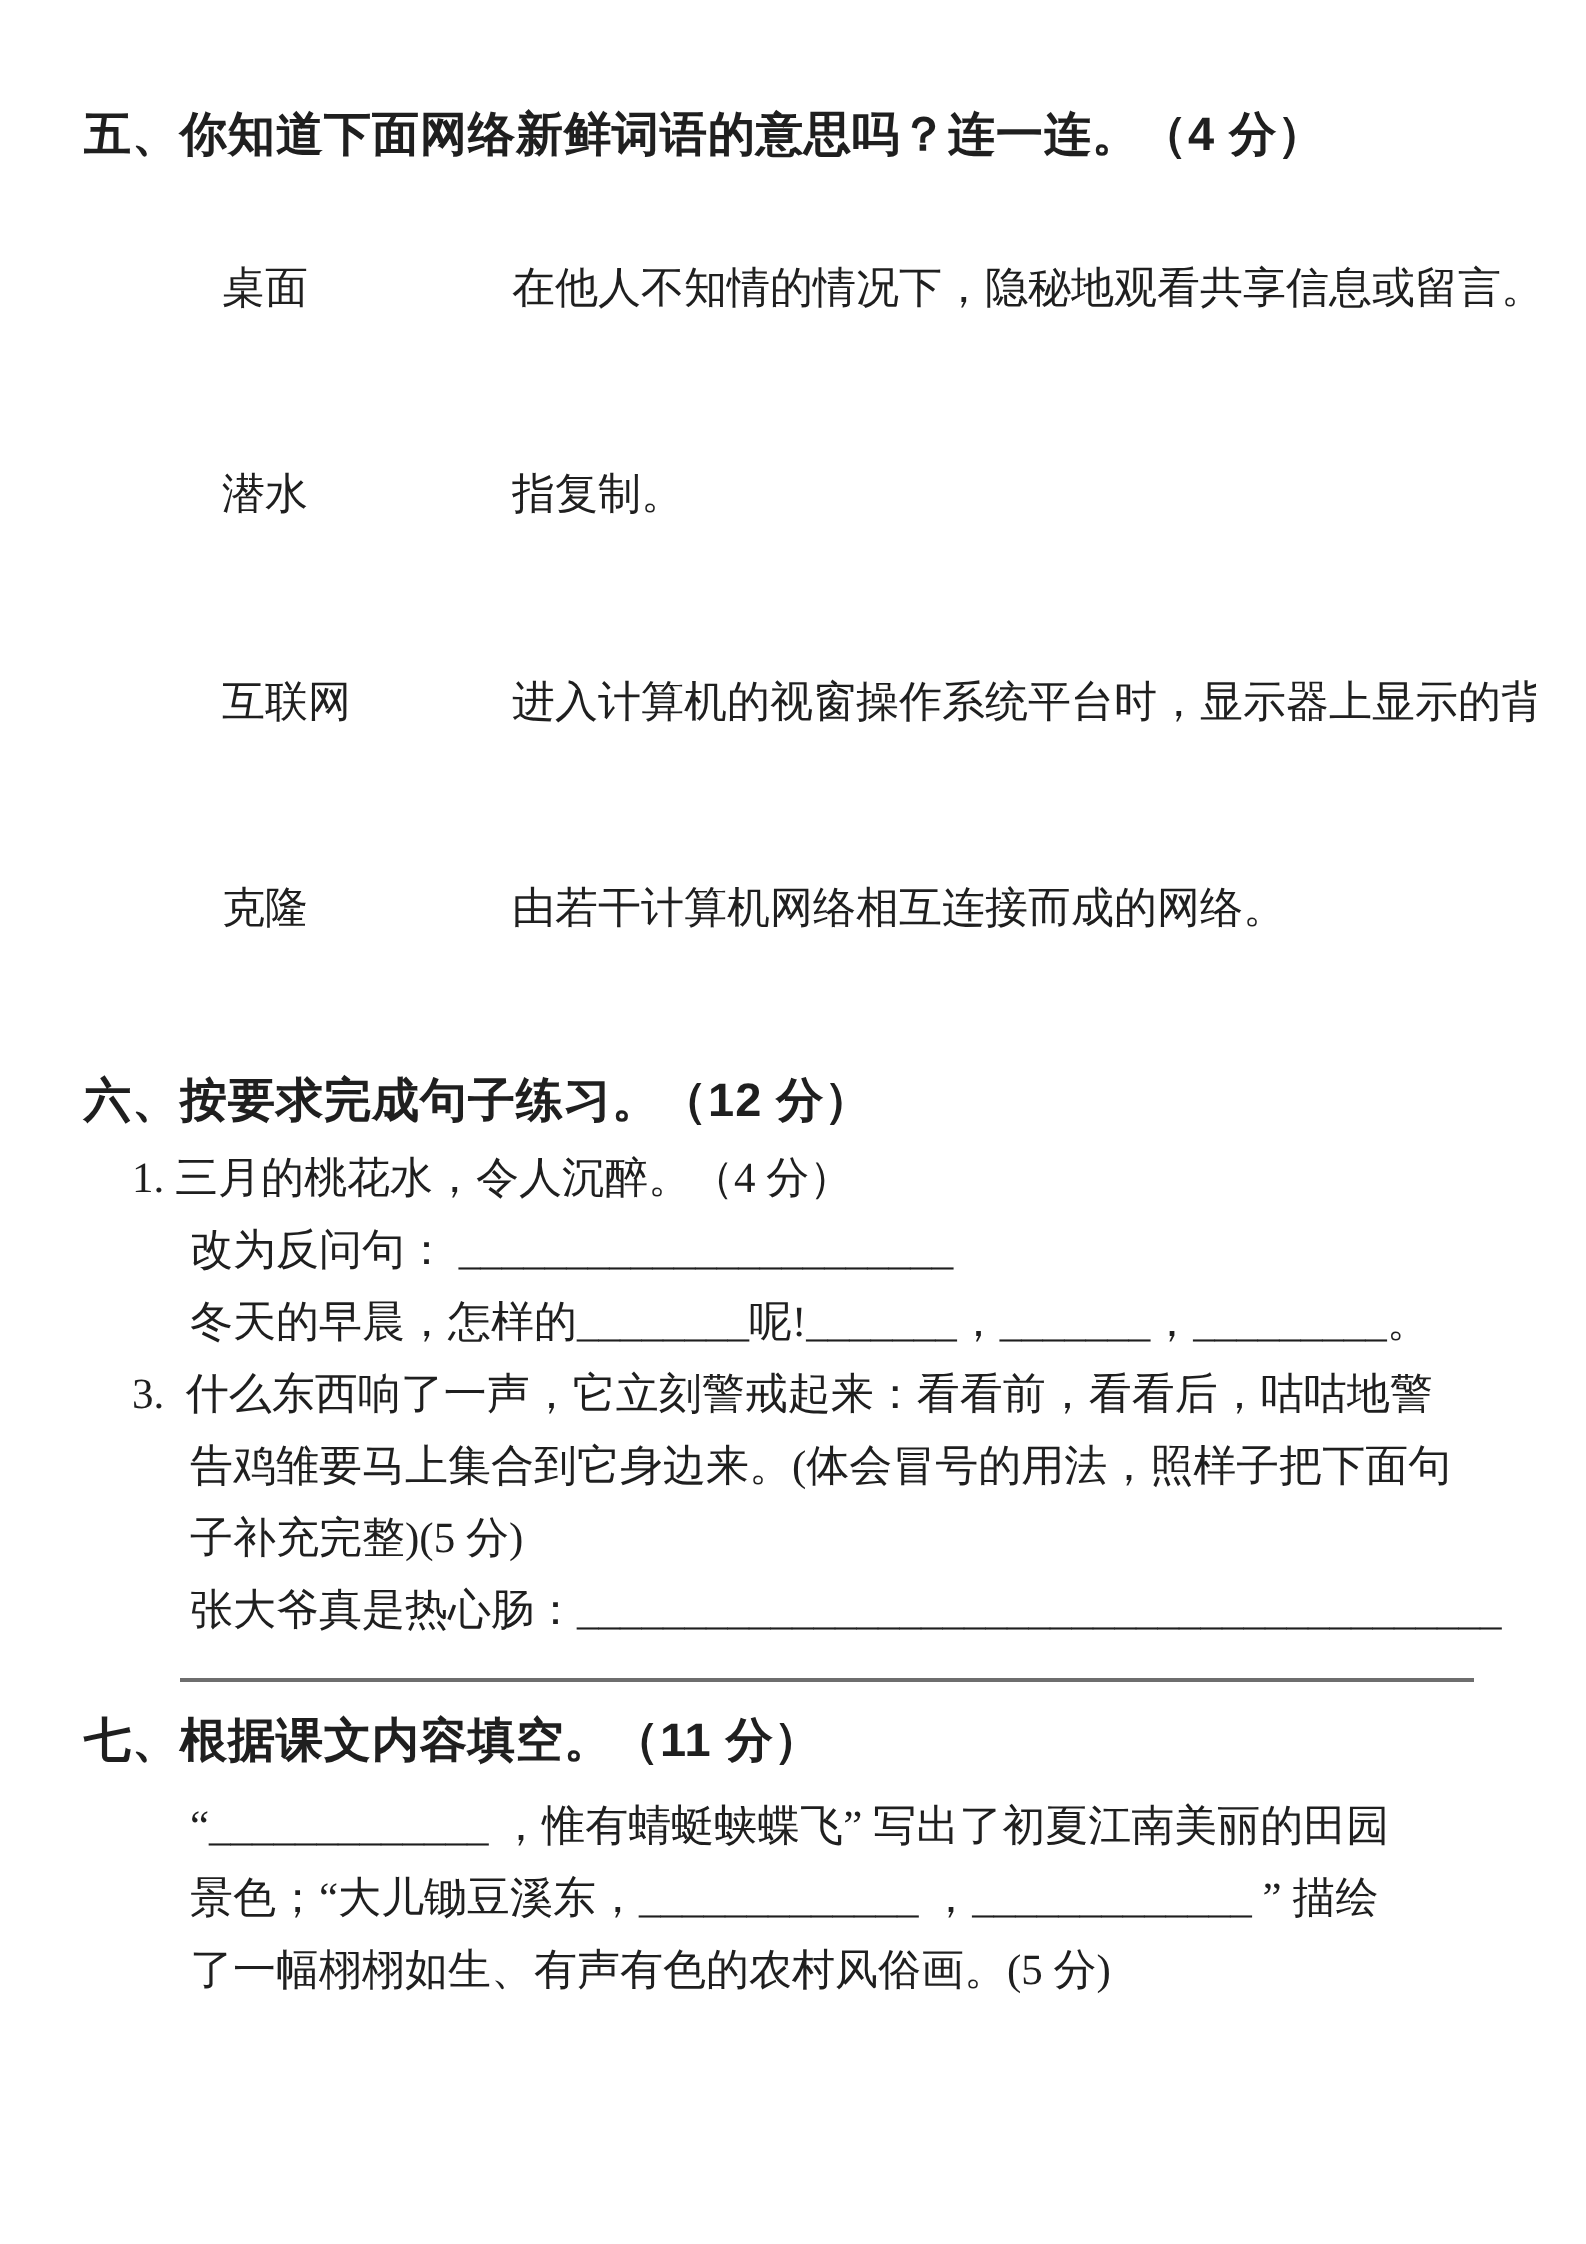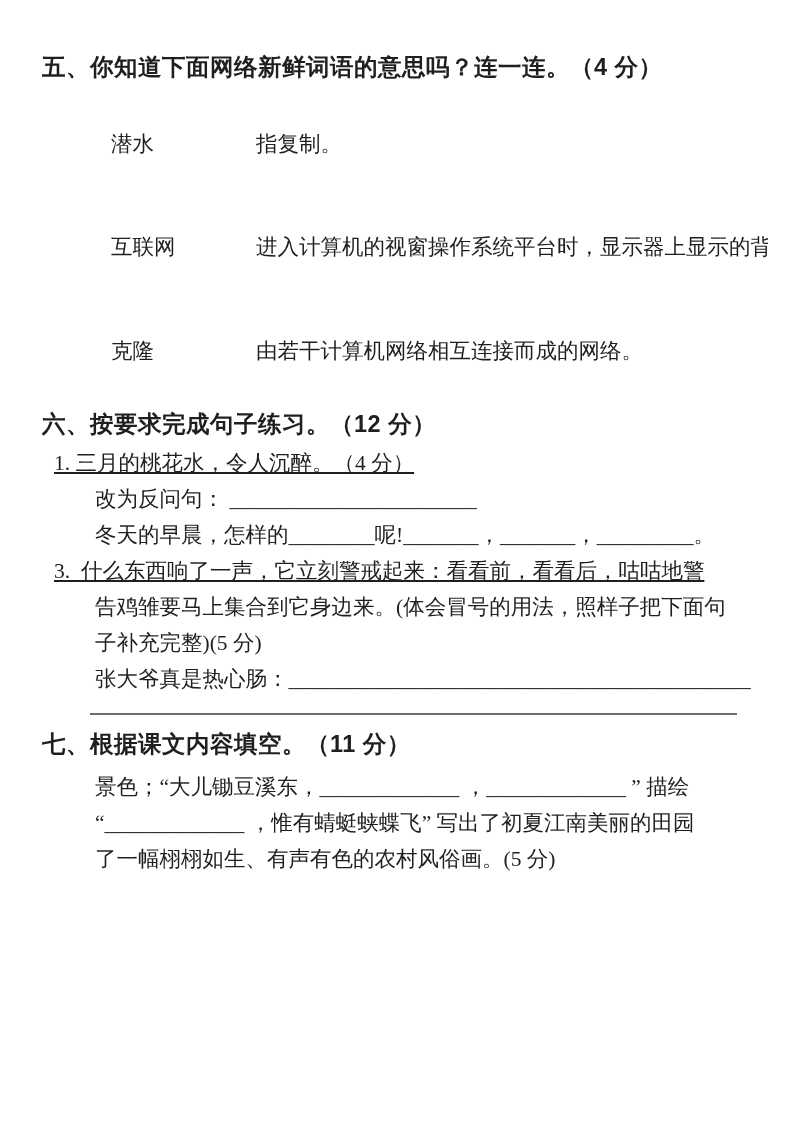--- a/index.html
+++ b/index.html
@@ -24,48 +24,51 @@
     font-weight: 700;
     font-size: 23.5px;
     line-height: 30px;
     white-space: pre;
     letter-spacing: 0.5px;
   }
   .line {
     line-height: 36px;
     white-space: pre;
   }
-  .l-item { margin-left: 12px; text-decoration: underline; }   
+  .l-item { margin-left: 24px; }   
   .l-sub  { margin-left: 53px; }   
   .l-right { text-align: right; margin-right: 2px; }
   .match-table { margin: 10px 0 0 26px; }
   .match-row { line-height: 34.5px; white-space: pre; }
   .match-term {
     display: inline-block;
     width: 145px;
   }
   .sec { margin: 0; }
-  .sec-six .sec-title { margin-top: 6px; }
+  .sec-six .sec-title { margin-top: 29px; }
   .sec-six .first-line { margin-top: 6px; }
   .divider {
     border: none;
     border-top: 2.5px solid #6e6e6e;
     margin: 16px 3px 14px 48px;
     height: 0;
   }
   .sec-seven .sec-title { margin-bottom: 10px; }
 </style>
 </head>
 <body>
 
 <div class="page">
 
   <section class="sec sec-five">
     <div class="sec-title">五、你知道下面网络新鲜词语的意思吗？连一连。（4 分）</div>
     <div class="match-table">
+      <div class="match-row">
+        <span class="match-term">桌面</span><span class="match-def">在他人不知情的情况下，隐秘地观看共享信息或留言。</span>
+      </div>
       <div class="match-row">
         <span class="match-term">潜水</span><span class="match-def">指复制。</span>
       </div>
       <div class="match-row">
         <span class="match-term">互联网</span><span class="match-def">进入计算机的视窗操作系统平台时，显示器上显示的背景。</span>
       </div>
       <div class="match-row">
         <span class="match-term">克隆</span><span class="match-def">由若干计算机网络相互连接而成的网络。</span>
       </div>
     </div>
@@ -79,19 +82,19 @@
     <div class="line l-item">3.  什么东西响了一声，它立刻警戒起来：看看前，看看后，咕咕地警</div>
     <div class="line l-sub">告鸡雏要马上集合到它身边来。(体会冒号的用法，照样子把下面句</div>
     <div class="line l-sub">子补充完整)(5 分)</div>
     <div class="line l-sub">张大爷真是热心肠：___________________________________________</div>
   </section>
 
   <hr class="divider">
 
   <section class="sec sec-seven">
     <div class="sec-title">七、根据课文内容填空。（11 分）</div>
+    <div class="line l-sub">“_____________ ，惟有蜻蜓蛱蝶飞” 写出了初夏江南美丽的田园</div>
     <div class="line l-sub">景色；“大儿锄豆溪东，_____________ ，_____________ ” 描绘</div>
-    <div class="line l-sub">“_____________ ，惟有蜻蜓蛱蝶飞” 写出了初夏江南美丽的田园</div>
     <div class="line l-sub">了一幅栩栩如生、有声有色的农村风俗画。(5 分)</div>
 
   </section>
 
 </div>
 
 </body></html>

